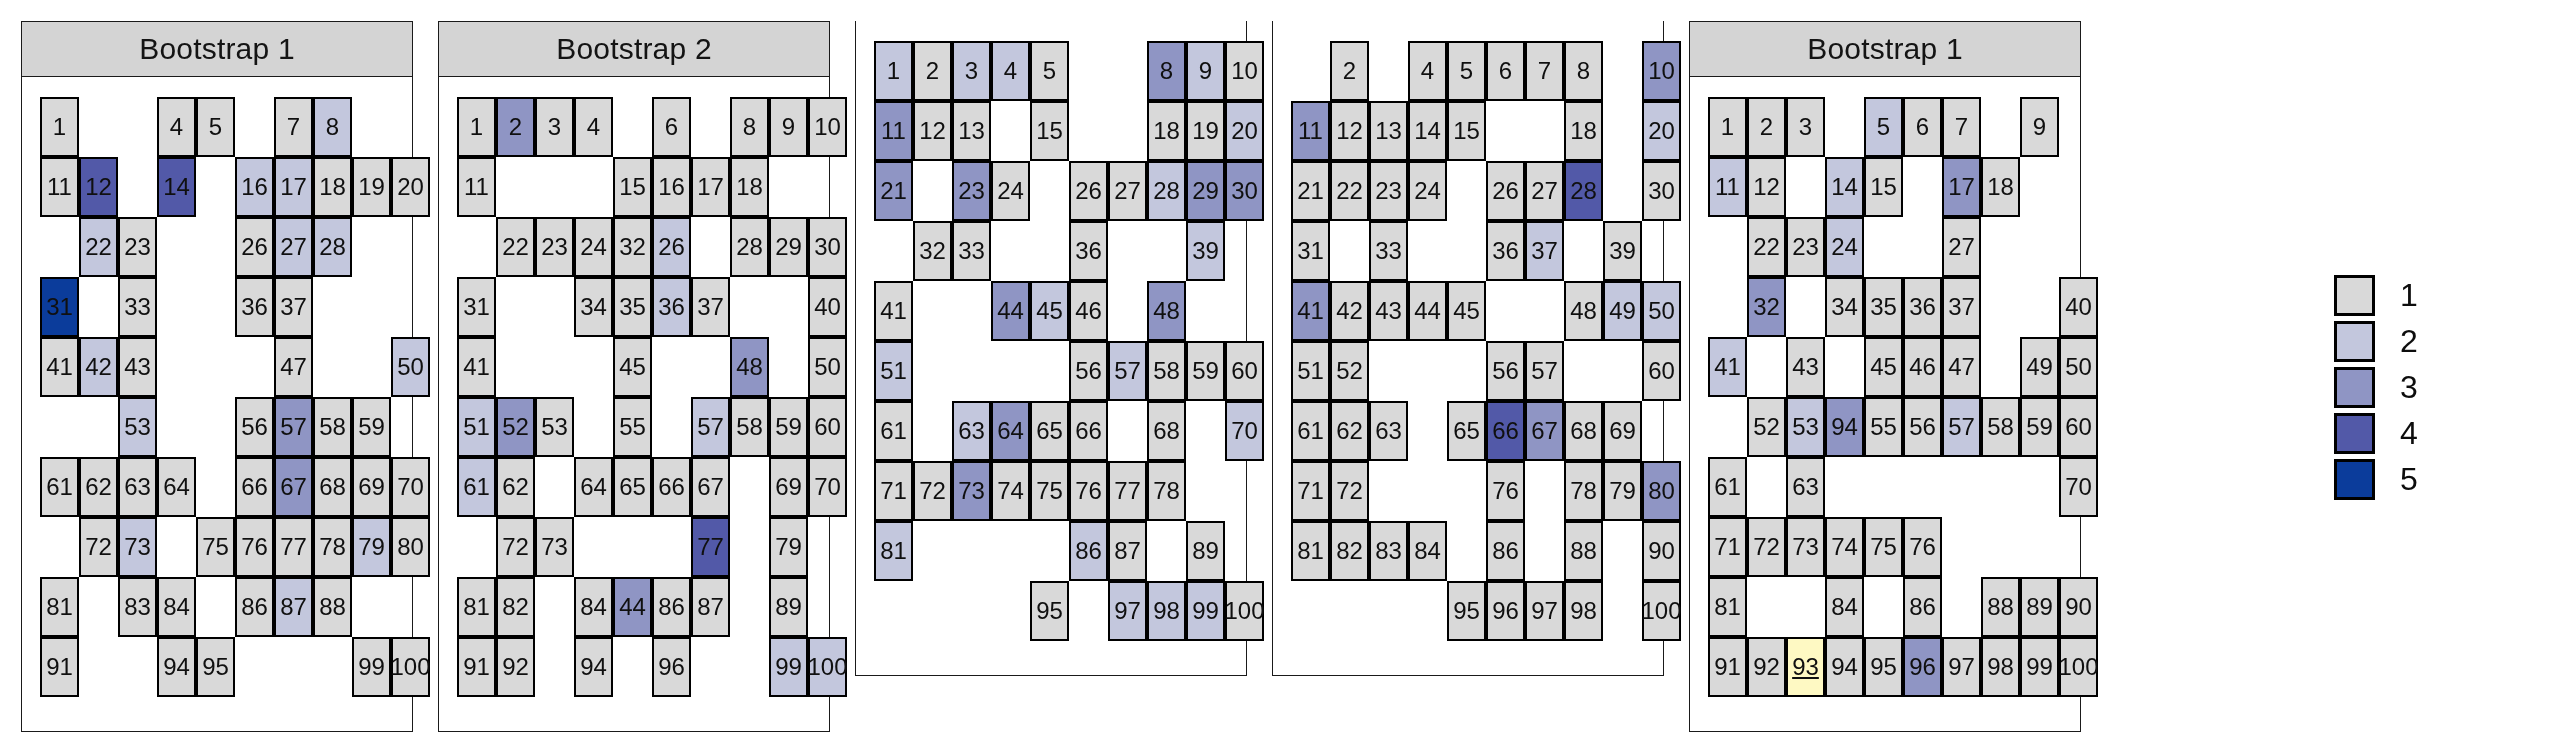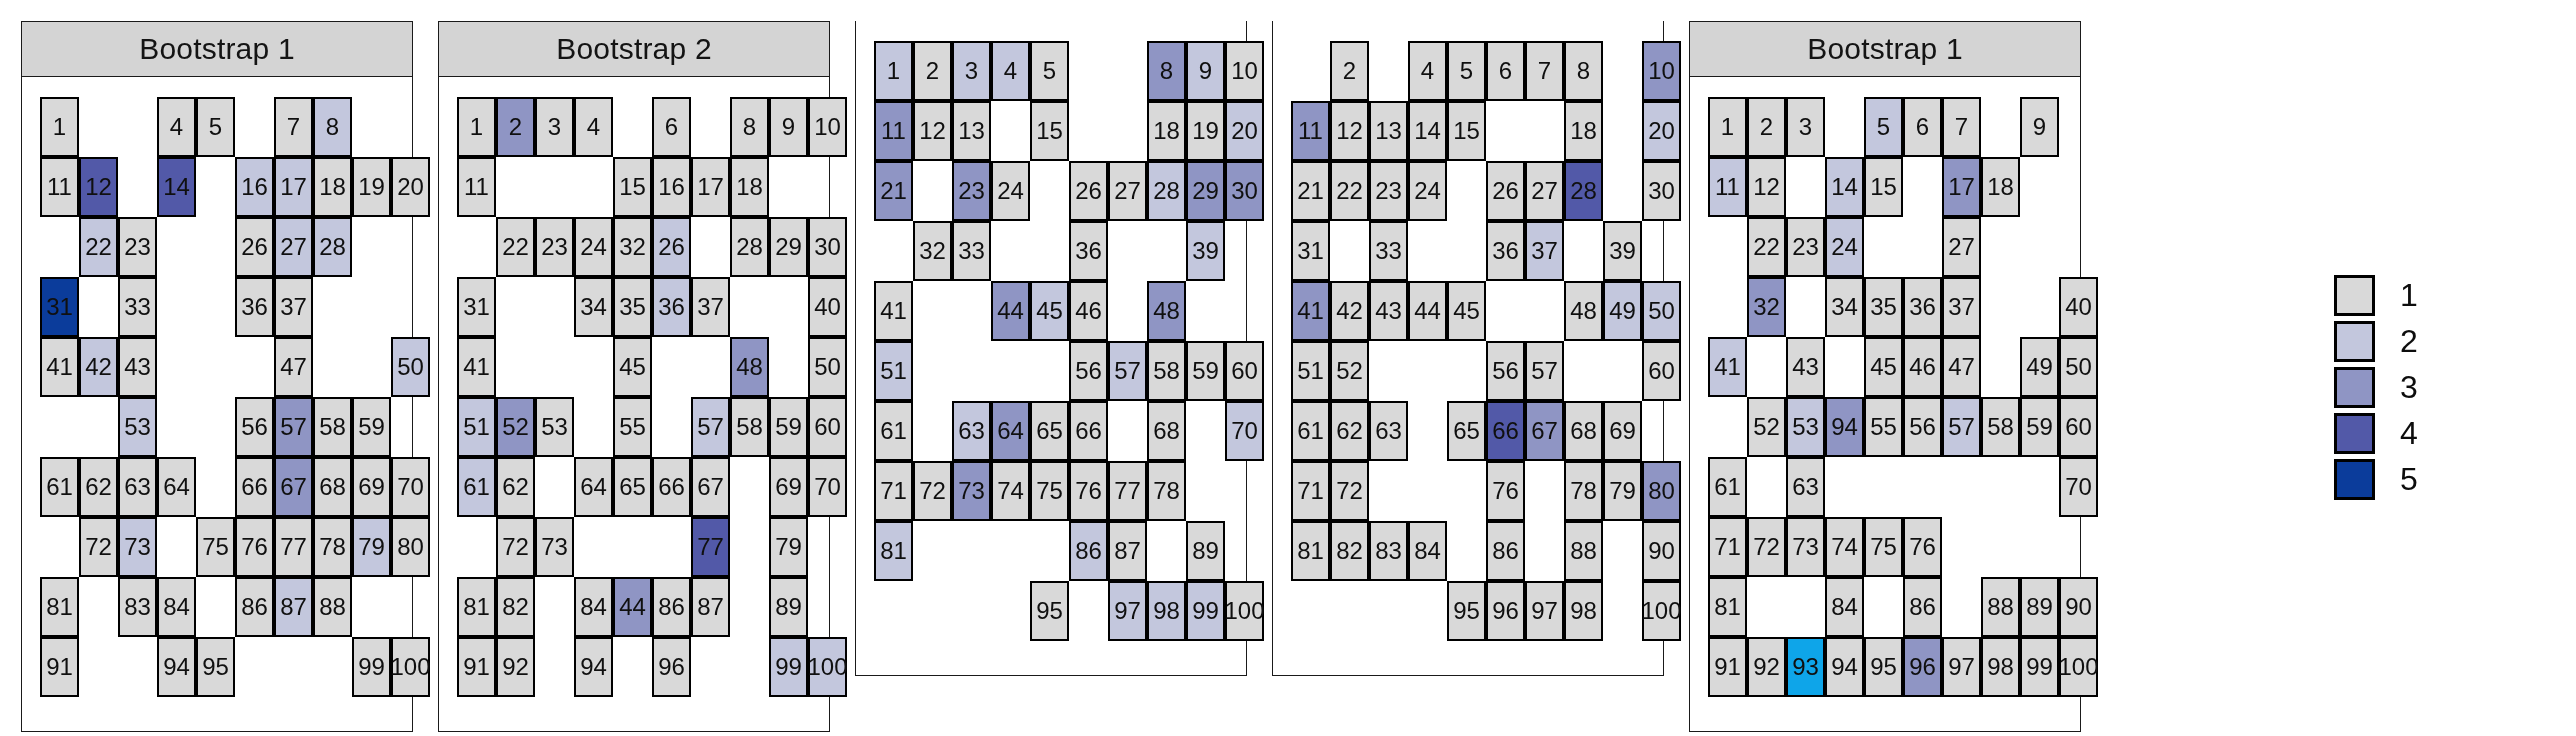--- a/index.html
+++ b/index.html
@@ -555,21 +555,21 @@
             <div class="cell off"></div>
             <div class="cell on" style="background: rgb(217, 217, 217);">84</div>
             <div class="cell off"></div>
             <div class="cell on" style="background: rgb(217, 217, 217);">86</div>
             <div class="cell off"></div>
             <div class="cell on" style="background: rgb(217, 217, 217);">88</div>
             <div class="cell on" style="background: rgb(217, 217, 217);">89</div>
             <div class="cell on" style="background: rgb(217, 217, 217);">90</div>
             <div class="cell on" style="background: rgb(217, 217, 217);">91</div>
             <div class="cell on" style="background: rgb(217, 217, 217);">92</div>
-            <div class="cell on" style="background: #0ea5e9;">93</div>
+            <div class="cell on" style="background: #fef9c3; text-decoration: underline;">93</div>
             <div class="cell on" style="background: rgb(217, 217, 217);">94</div>
             <div class="cell on" style="background: rgb(217, 217, 217);">95</div>
             <div class="cell on" style="background: rgb(143, 149, 196);">96</div>
             <div class="cell on" style="background: rgb(217, 217, 217);">97</div>
             <div class="cell on" style="background: rgb(217, 217, 217);">98</div>
             <div class="cell on" style="background: rgb(217, 217, 217);">99</div>
             <div class="cell on" style="background: rgb(217, 217, 217);">100</div>
           </div>
         </div>
       </div>

